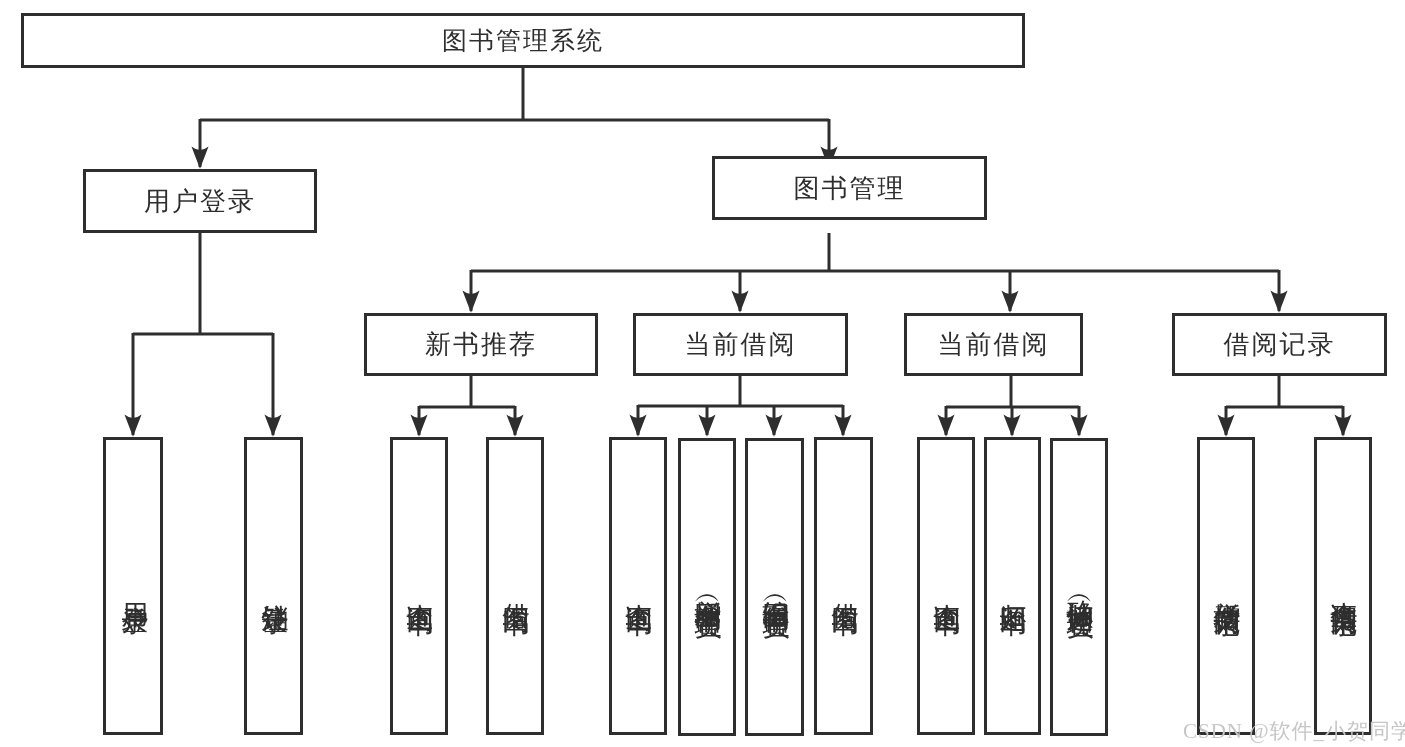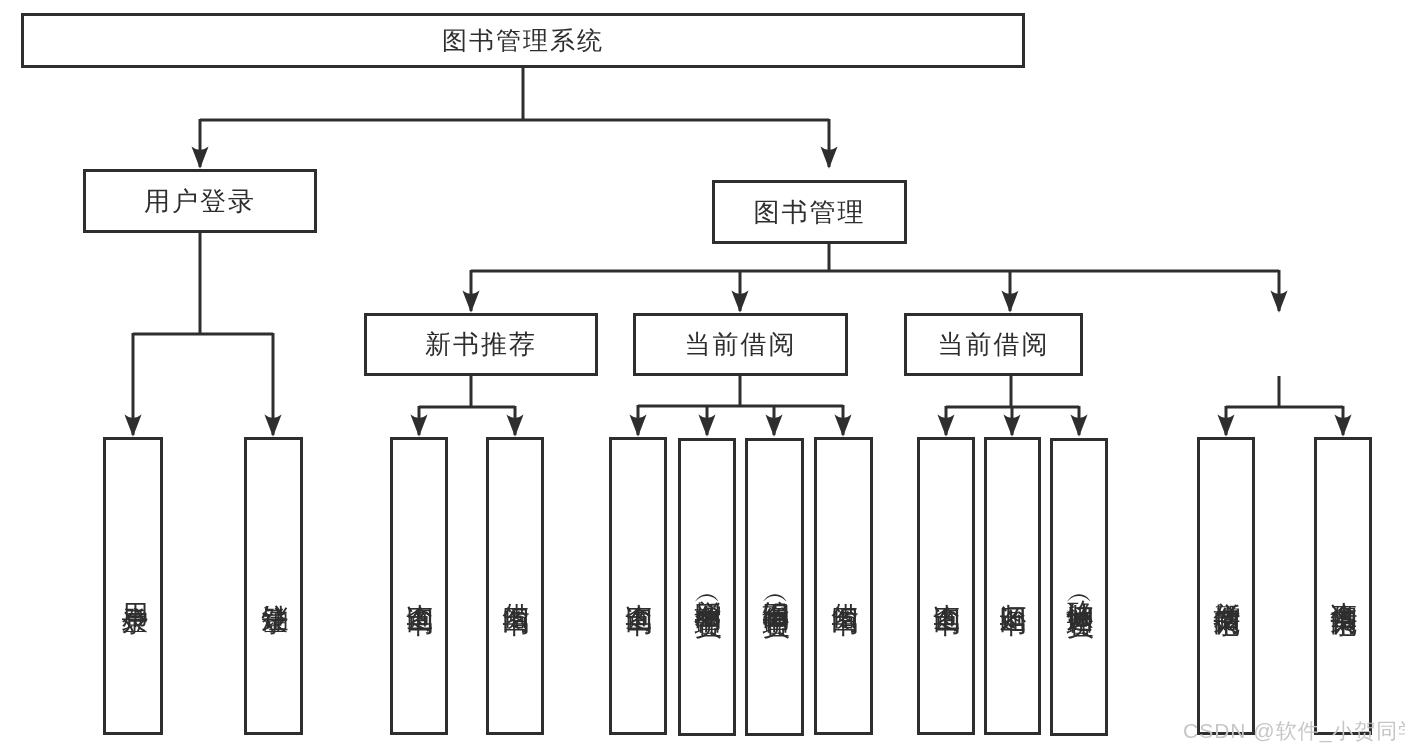--- a/index.html
+++ b/index.html
@@ -1,20 +1,20 @@
 <!DOCTYPE html>
 <html><head>
 <meta charset="utf-8">
 <style>
   html,body{margin:0;padding:0;background:#ffffff;}
   .canvas{
     position:relative;
     width:1405px;height:747px;
     background:#ffffff;
-    font-family:Liberation Sans, sans-serif;
+    font-family:Liberation Serif, serif;
     color:#2e2e2e;
     overflow:hidden;
   }
   .connectors{position:absolute;left:0;top:0;width:1405px;height:747px;}
   .box{
     position:absolute;
     background:#ffffff;
     border:3px solid #2e2e2e;
     box-sizing:border-box;
   }
@@ -84,25 +84,26 @@
 
       <path d="M1279,376 V407 M1226,407 H1343"></path>
       <line x1="1226" y1="406" x2="1226" y2="435" marker-end="url(#ah)"></line>
       <line x1="1343" y1="406" x2="1343" y2="435" marker-end="url(#ah)"></line>
     </g>
   </svg>
 
   <div class="box hbox root-box" style="left:21px;top:13px;width:1004px;height:55px">图书管理系统</div>
 
   <div class="box hbox" style="left:83px;top:169px;width:234px;height:64px">用户登录</div>
-  <div class="box hbox" style="left:712px;top:180px;width:195px;height:64px">图书管理</div>
+  <div class="box hbox" style="left:712px;top:156px;width:275px;height:64px">图书管理</div>
 
   <div class="box hbox" style="left:364px;top:313px;width:234px;height:63px">新书推荐</div>
   <div class="box hbox" style="left:633px;top:313px;width:215px;height:63px">当前借阅</div>
   <div class="box hbox" style="left:904px;top:313px;width:179px;height:63px">当前借阅</div>
+  <div class="box hbox" style="left:1172px;top:313px;width:215px;height:63px">借阅记录</div>
 
   <div class="box vbox" style="left:103px;top:437px;width:60px;height:298px">用户登录</div>
   <div class="box vbox" style="left:244px;top:437px;width:59px;height:298px">注销登录</div>
 
   <div class="box vbox" style="left:390px;top:437px;width:58px;height:298px">查询图书</div>
   <div class="box vbox" style="left:486px;top:437px;width:58px;height:298px">借阅图书</div>
 
   <div class="box vbox" style="left:609px;top:437px;width:58px;height:298px">查询图书</div>
   <div class="box vbox" style="left:678px;top:438px;width:58px;height:298px">新增图书（管理员）</div>
   <div class="box vbox" style="left:745px;top:438px;width:59px;height:298px">编辑图书（管理员）</div>

